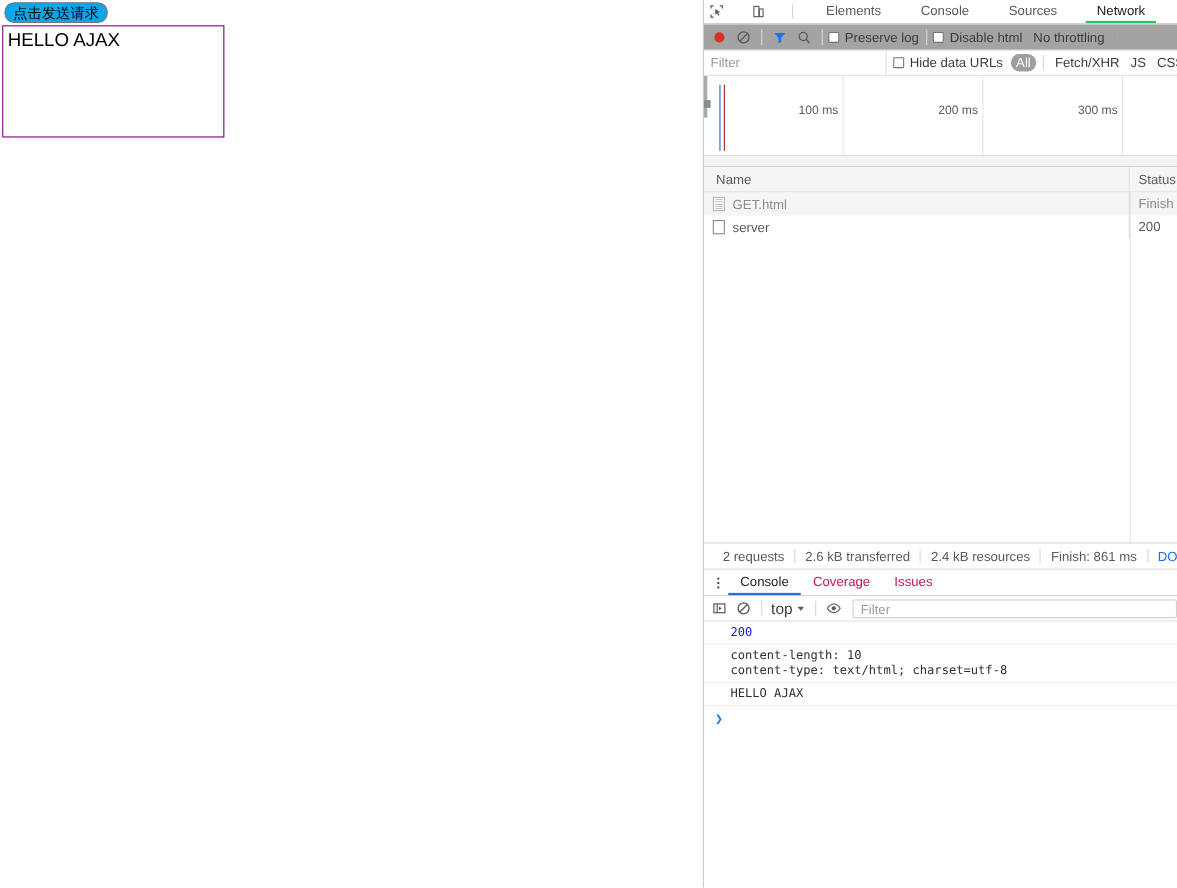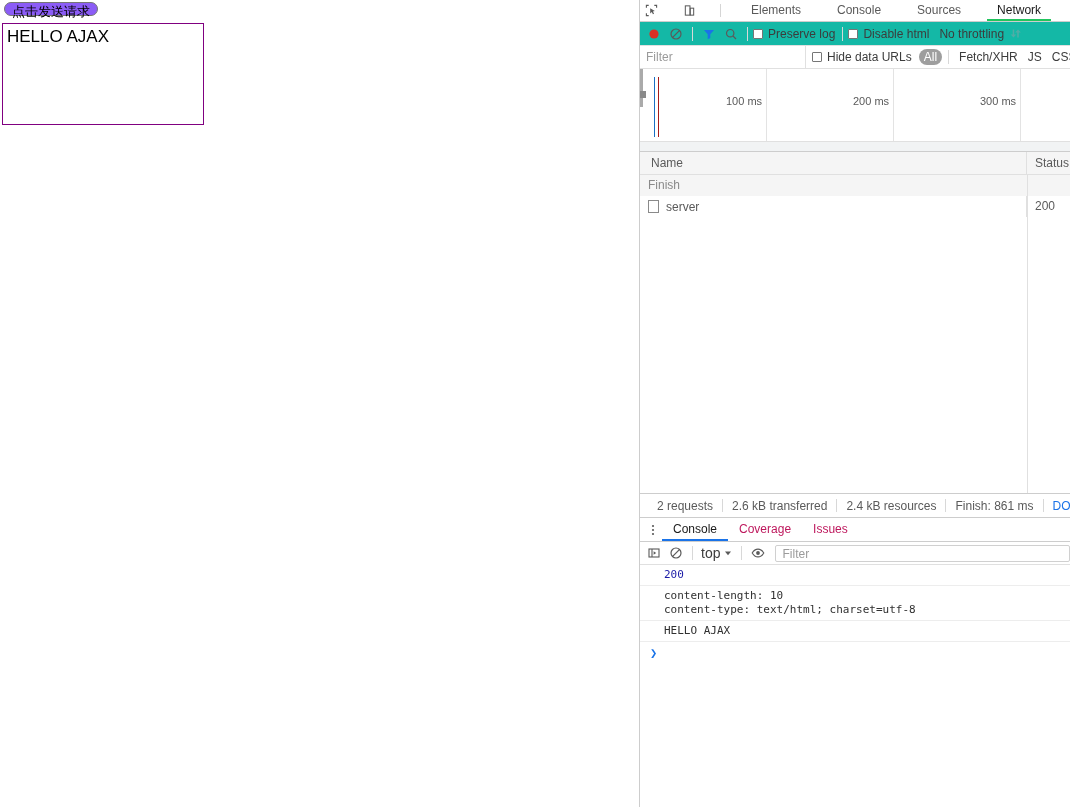--- a/index.html
+++ b/index.html
@@ -6,23 +6,23 @@
   body{
     width:1070px;height:807px;overflow:hidden;background:#ffffff;
     font-family:"Liberation Sans","DejaVu Sans",sans-serif;
     -webkit-font-smoothing:antialiased;
   }
   .root{position:relative;width:1070px;height:807px;}
 
   
   .page{position:absolute;left:0;top:0;width:639px;height:807px;background:#fff;}
   .send-btn{
-    position:absolute;left:4px;top:2px;height:14px;padding:0 7px;
+    position:absolute;left:4px;top:2px;height:19px;padding:0 7px;
     font-family:"Liberation Sans","DejaVu Sans",sans-serif;font-size:13px;color:#000;
-    background:#8b5cf6;border:1px solid #767676;border-radius:9px;
+    background:#0ea5e9;border:1px solid #767676;border-radius:9px;
     line-height:17px;box-sizing:border-box;white-space:nowrap;cursor:default;
   }
   .result-box{
     position:absolute;left:2px;top:23px;width:202px;height:102px;
     border:1px solid #800080;background:#fff;box-sizing:border-box;
   }
   .result-text{
     position:absolute;left:4px;top:3px;font-size:17px;color:#000;
     font-family:"Liberation Sans","DejaVu Sans",sans-serif;white-space:nowrap;
   }
@@ -46,21 +46,21 @@
   }
   .tabdiv{width:1px;height:13px;background:#d5d5d5;margin:0 4px;flex:0 0 auto;}
   .tab{
     padding:0 10px;height:21px;line-height:21px;font-size:12px;color:#5a5a5a;
     flex:0 0 auto;box-sizing:border-box;
   }
   .tab.active{color:#1a1a1a;border-bottom:2px solid #22c55e;}
 
   
   .nettoolbar{
-    height:23px;display:flex;align-items:center;background:#14b8a6;
+    height:23px;display:flex;align-items:center;background:#a3a3a3;
     border-bottom:1px solid #e0e0e0;padding-left:3px;white-space:nowrap;overflow:hidden;
   }
   .tbtn{width:22px;height:22px;display:flex;align-items:center;justify-content:center;flex:0 0 auto;}
   .vdiv{width:1px;height:14px;background:#d8d8d8;margin:0 5px;flex:0 0 auto;}
   .cbwrap{display:flex;align-items:center;flex:0 0 auto;margin-right:2px;}
   .cbox{
     width:10px;height:10px;border:1px solid #767676;border-radius:1px;
     background:#fff;box-sizing:border-box;margin-right:5px;flex:0 0 auto;
   }
   .cblabel{font-size:12px;color:#3c3c3c;}
@@ -255,20 +255,24 @@
       <div class="evline" style="left:18px;background:#a51b1b;"></div>
       <div class="ovscroll"></div>
     </div>
 
     <div class="reqtable">
       <div class="thead">
         <div class="th-name">Name</div>
         <div class="th-status">Status</div>
       </div>
       <div class="row alt">
+        <div class="c-name">
+          <span class="ricon doc"></span>
+          <span>GET.html</span>
+        </div>
         <div class="c-status">Finish</div>
       </div>
       <div class="row">
         <div class="c-name">
           <span class="ricon blank"></span>
           <span>server</span>
         </div>
         <div class="c-status">200</div>
       </div>
       <div class="reqdiv" style="top:22px;"></div>

